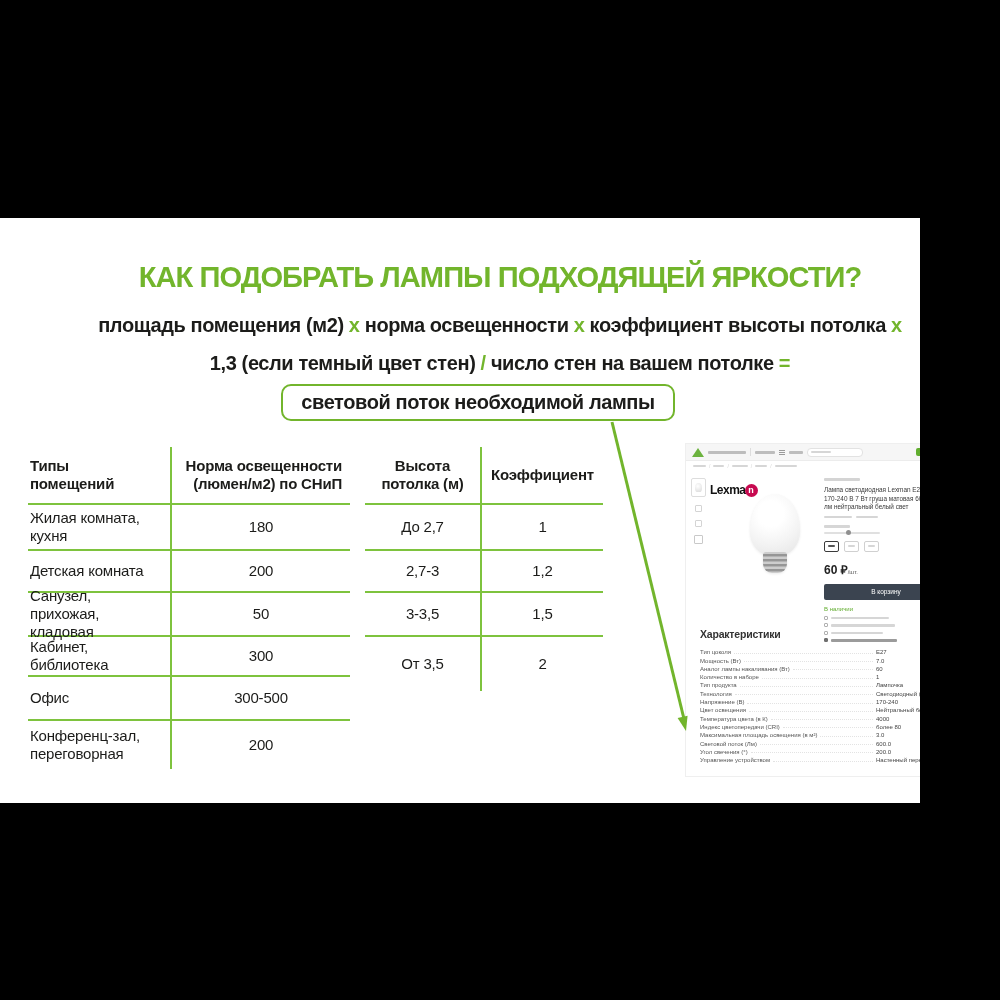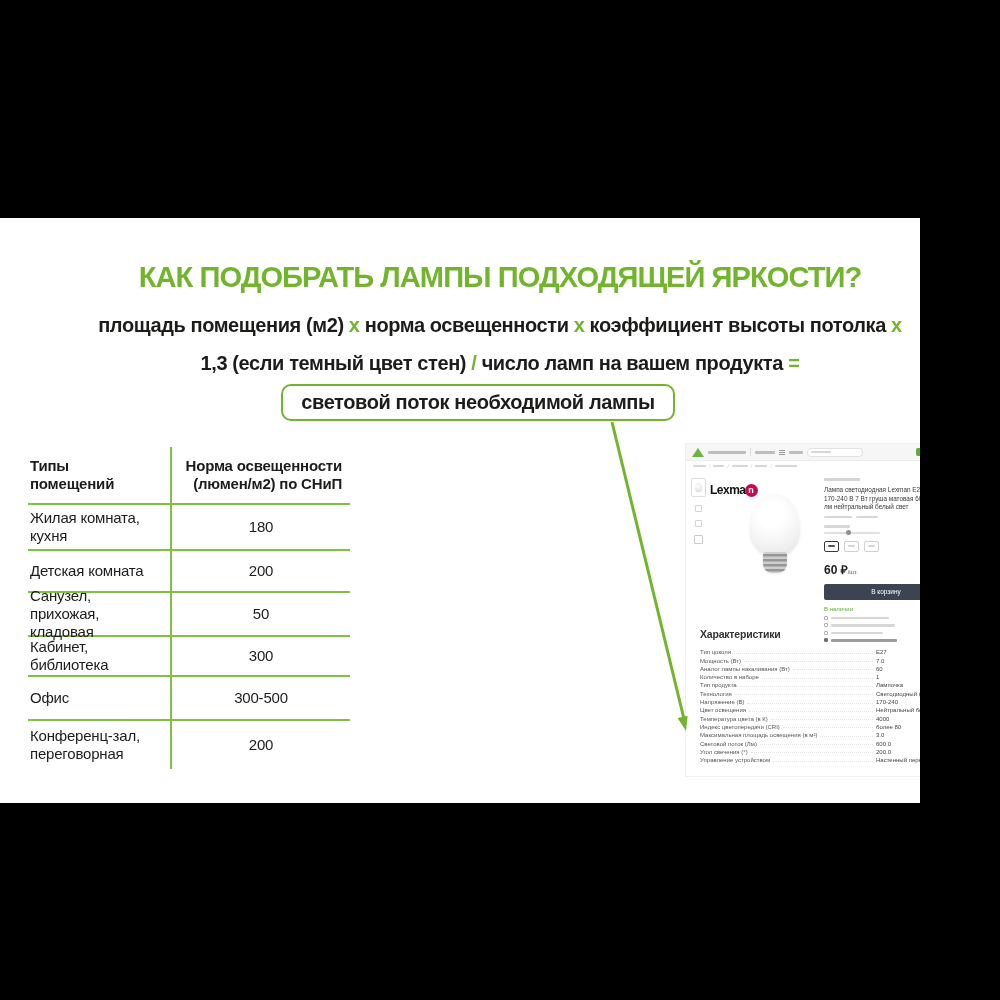--- a/index.html
+++ b/index.html
@@ -115,21 +115,21 @@
 </style>
 </head>
 <body>
 
 <div class="canvas">
   <div class="panel">
 
     <div class="title">КАК ПОДОБРАТЬ ЛАМПЫ ПОДХОДЯЩЕЙ ЯРКОСТИ?</div>
 
     <div class="formula-line fl1"><span>площадь помещения (м2) </span><span class="accent">x</span><span> норма освещенности </span><span class="accent">x</span><span> коэффициент высоты потолка </span><span class="accent">x</span></div>
-    <div class="formula-line fl2"><span>1,3 (если темный цвет стен) </span><span class="accent">/</span><span> число ламп на вашем продукта </span><span class="accent">=</span></div>
+    <div class="formula-line fl2"><span>1,3 (если темный цвет стен) </span><span class="accent">/</span><span> число стен на вашем потолке </span><span class="accent">=</span></div>
 
     <div class="result-wrap">
       <span class="result-box">световой поток необходимой лампы</span>
     </div>
 
     <svg class="arrow-svg" viewBox="0 0 1000 585">
       <line x1="612" y1="204" x2="684" y2="501" stroke="#72b52c" stroke-width="3"></line>
       <polygon points="686,513 677.6,500.1 687.6,497.7" fill="#72b52c"></polygon>
     </svg>
 
@@ -142,20 +142,32 @@
         <div class="cell c2">200</div>
         <div class="cell c1">Санузел, прихожая, кладовая</div>
         <div class="cell c2">50</div>
         <div class="cell c1">Кабинет, библиотека</div>
         <div class="cell c2">300</div>
         <div class="cell c1">Офис</div>
         <div class="cell c2">300-500</div>
         <div class="cell c1">Конференц-зал, переговорная</div>
         <div class="cell c2">200</div>
       </div>
+    <div class="grid-table height-table">
+        <div class="cell c1 head">Высота потолка (м)</div>
+        <div class="cell c2 head">Коэффициент</div>
+        <div class="cell c1">До 2,7</div>
+        <div class="cell c2">1</div>
+        <div class="cell c1">2,7-3</div>
+        <div class="cell c2">1,2</div>
+        <div class="cell c1">3-3,5</div>
+        <div class="cell c2">1,5</div>
+        <div class="cell c1">От 3,5</div>
+        <div class="cell c2">2</div>
+      </div>
 
     <div class="product">
 
       <div class="p-header">
         <div class="tri"></div>
         <div class="bar" style="width:38px;height:3px;"></div>
         <div class="vdiv"></div>
         <div class="bar" style="width:20px;height:3px;"></div>
         <div class="menu-ic"></div>
         <div class="bar" style="width:14px;height:3px;"></div>

